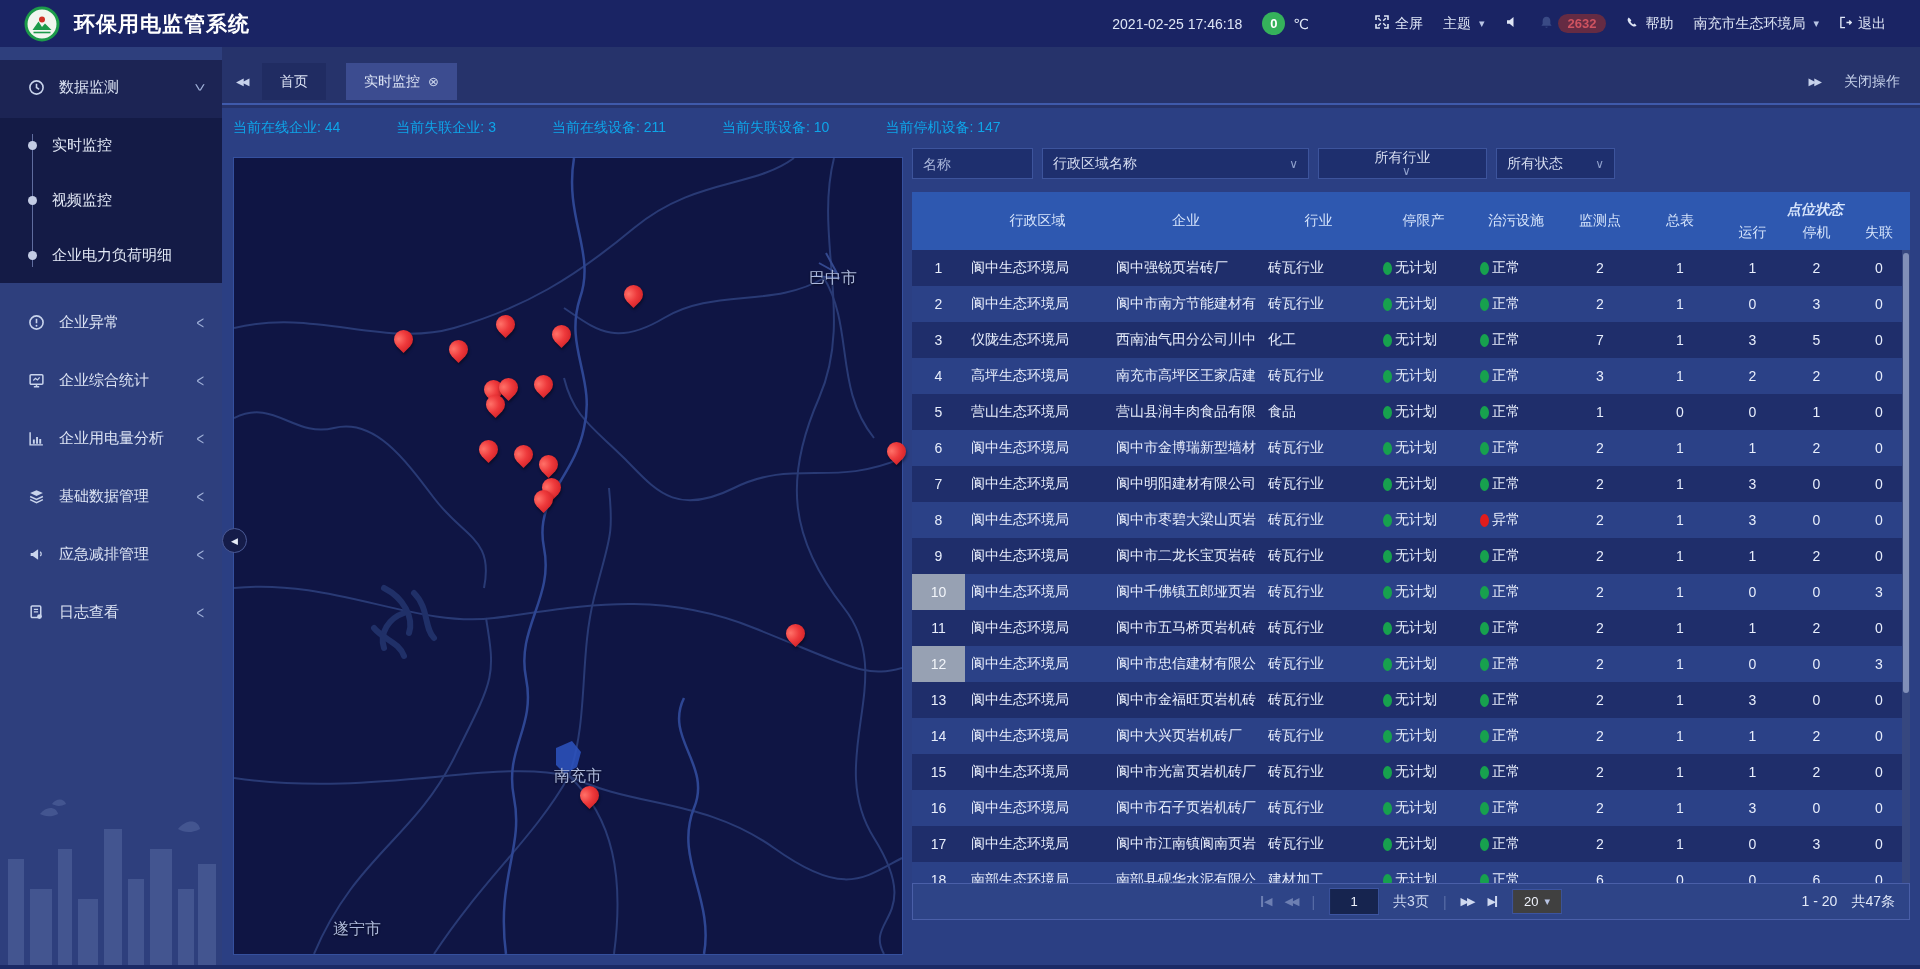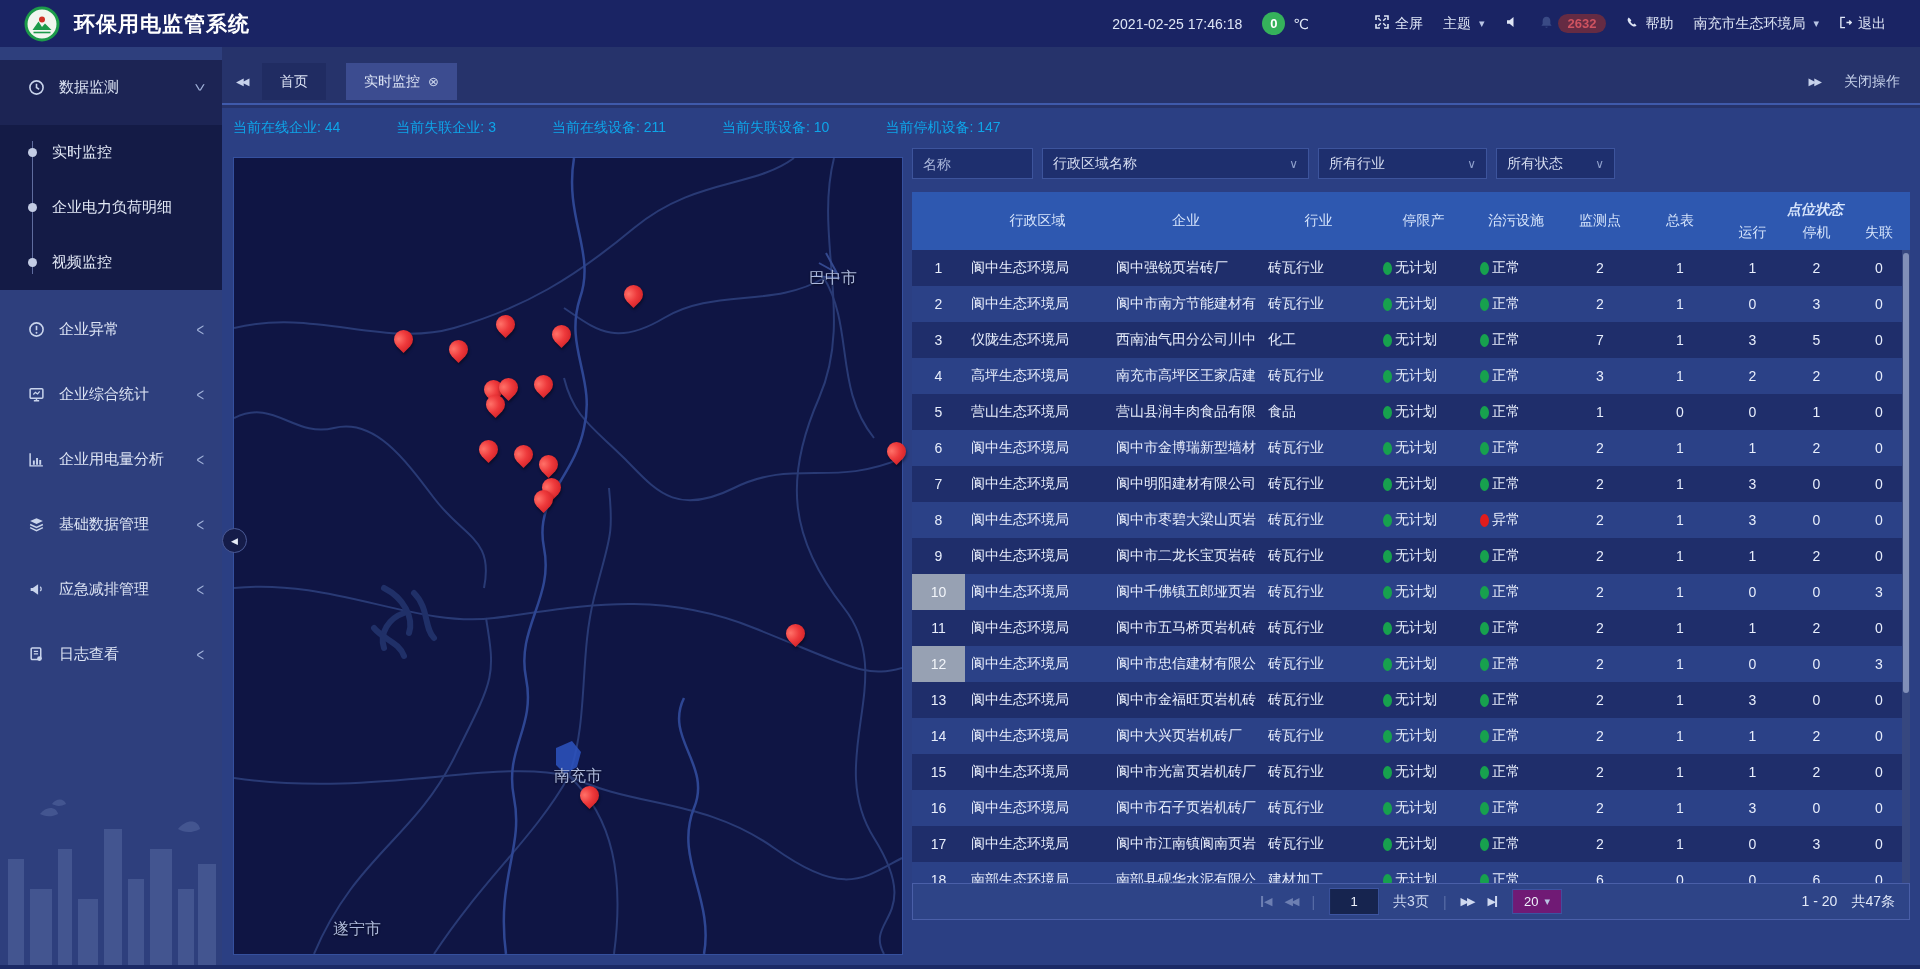--- a/index.html
+++ b/index.html
@@ -17,21 +17,21 @@
   .hbtn{display:flex;align-items:center;gap:6px;background:none;border:none;color:#dfe6f6;font-size:14px;font-family:inherit;cursor:pointer;padding:0;}
   .temp{display:inline-flex;align-items:center;justify-content:center;width:23px;height:23px;border-radius:50%;background:#35b15b;color:#fff;font-size:13px;font-weight:bold;}
   .temp-unit{margin-left:-12px;}
   .caret{font-size:11px;color:#b9c5e4;margin-left:2px;}
   .notif{display:flex;align-items:center;gap:4px;}
   .badge{background:#652b43;color:#cf5360;border-radius:10px;padding:2px 10px;font-size:13px;font-weight:bold;}
   .bell{color:#3a4a85;}
   .gap-wide{width:26px;}
   
   .sidebar{position:absolute;left:0;top:47px;width:222px;bottom:0;background:#2e3f7d;padding-top:13px;box-sizing:border-box;overflow:hidden;z-index:20;}
-  .sgroup{height:54px;display:flex;align-items:center;padding:0 18px 11px 28px;gap:14px;color:#dde4f4;font-size:15px;cursor:pointer;}
+  .sgroup{height:54px;display:flex;align-items:center;padding:0 18px 4px 28px;gap:14px;color:#dde4f4;font-size:15px;cursor:pointer;}
   .sgroup.active{background:#1c2454;}
   .sgroup .slabel{flex:1;white-space:nowrap;overflow:hidden;}
   .sic{width:17px;height:17px;flex:none;color:#c9d4ec;display:inline-flex;}
   .schev{font-size:13px;color:#9fb0d8;transform:scaleY(1.4);}
   .schev.down{transform:rotate(-90deg) scaleY(1.4);}
   .ssub{background:#141b46;height:165px;position:relative;}
   .guide{position:absolute;left:32px;top:16px;bottom:16px;width:1px;background:#5f6c9e;}
   .ssub-item{height:55px;display:flex;align-items:center;padding-left:52px;position:relative;color:#e3e9f6;font-size:15px;cursor:pointer;white-space:nowrap;}
   .sdot{position:absolute;left:28px;width:9px;height:9px;border-radius:50%;background:#c3cce4;}
   .sspacer{height:12px;}
@@ -62,21 +62,21 @@
   .map-collapse{position:absolute;left:-12px;top:370px;width:23px;height:23px;border-radius:50%;background:#151c49;border:1px solid #4a5a96;color:#e7ecf8;font-size:9px;display:flex;align-items:center;justify-content:center;cursor:pointer;}
   
   .panel{position:absolute;left:912px;top:148px;width:998px;height:772px;z-index:4;}
   .filters{display:flex;gap:9px;height:31px;}
   .f-input,.f-select{box-sizing:border-box;height:31px;background:#1e2f6e;border:1px solid #3d549c;color:#d6ddf0;font-size:14px;padding:0 10px;font-family:inherit;}
   .f-input{width:121px;}
   .f-input::placeholder{color:#a9b6da;}
   .f-select{display:flex;align-items:center;justify-content:space-between;cursor:pointer;}
   .f-select .v{white-space:nowrap;overflow:hidden;}
   .f-select .c{color:#8fa0cc;font-size:12px;margin-left:8px;}
-  .w-region{width:267px;}.w-industry{width:169px;}.w-status{width:119px;}
+  .w-region{width:267px;}.w-industry{width:169px;flex-direction:column;}.w-status{width:119px;}
   .grid{display:grid;grid-template-columns:53px 145px 152px 113px 97px 88px 80px 80px 65px 63px 62px;}
   .thead{position:absolute;left:0;top:44px;width:998px;height:58px;background:#2e58b0;color:#d6e4fb;font-size:14px;grid-template-rows:1fr 1fr;align-items:center;}
   .thead .h{grid-row:1/3;text-align:center;}
   .thead .hg{grid-column:9/12;grid-row:1;text-align:center;font-style:italic;font-weight:bold;padding-top:6px;}
   .thead .hs{grid-row:2;text-align:center;padding-bottom:6px;}
   .tbody{position:absolute;left:0;top:102px;width:998px;height:633px;overflow:hidden;}
   .trow{height:36px;align-items:stretch;color:#e8eefc;font-size:14px;cursor:pointer;}
   .trow:nth-child(odd){background:#1f2e6b;}
   .trow:nth-child(even){background:#2b4187;}
   .cell{display:flex;align-items:center;overflow:hidden;white-space:nowrap;}
@@ -89,21 +89,21 @@
   .sbar-track{position:absolute;right:0;top:0;width:8px;height:633px;background:#36477f;}
   .sbar-thumb{position:absolute;right:1px;top:3px;width:6px;height:440px;border-radius:3px;background:#8290b8;cursor:grab;}
   
   .pager{position:absolute;left:0;top:735px;width:998px;height:37px;background:#2e4487;border:1px solid #4a5fa8;box-sizing:border-box;display:flex;align-items:center;color:#cfd9f0;font-size:14px;}
   .pg-center{position:absolute;left:50%;transform:translateX(-50%);display:flex;align-items:center;gap:14px;}
   .pg-ic{font-size:11px;letter-spacing:-2px;cursor:pointer;display:inline-flex;align-items:center;}
   .pg-ic.dim{color:#6d7fb2;}
   .pg-ic .bar{display:inline-block;width:2px;height:11px;background:currentColor;margin:0 1px;letter-spacing:0;}
   .pg-sep{color:#5b6fa8;}
   .pg-input{width:44px;height:23px;background:#16244f;border:1px solid #3c54a0;color:#eef2fb;text-align:center;font-size:13px;font-family:inherit;}
-  .pg-select{width:48px;height:23px;background:#701a75;border:1px solid #3c54a0;color:#eef2fb;display:flex;align-items:center;justify-content:center;gap:4px;font-size:13px;cursor:pointer;}
+  .pg-select{width:48px;height:23px;background:#404040;border:1px solid #3c54a0;color:#eef2fb;display:flex;align-items:center;justify-content:center;gap:4px;font-size:13px;cursor:pointer;}
   .pg-right{position:absolute;right:14px;display:flex;gap:14px;color:#e2e9f8;}
   .bottom-strip{position:absolute;left:0;bottom:0;width:1920px;height:4px;background:#1b2a66;z-index:40;}
 </style>
 </head>
 <body>
 
 <header class="hdr">
   <span class="logo">
     <svg viewBox="0 0 36 36" width="36" height="36">
       <circle cx="18" cy="18" r="16" fill="#f1f6ef" stroke="#1c9b4a" stroke-width="3"></circle>
@@ -180,25 +180,25 @@
     <span class="schev down">&lt;</span>
   </div>
   <div class="ssub">
     <span class="guide"></span>
     <div class="ssub-item active">
       <span class="sdot"></span>
       <span>实时监控</span>
     </div>
     <div class="ssub-item">
       <span class="sdot"></span>
-      <span>企业电力负荷明细</span>
+      <span>视频监控</span>
     </div>
     <div class="ssub-item">
       <span class="sdot"></span>
-      <span>视频监控</span>
+      <span>企业电力负荷明细</span>
     </div>
   </div>
   <div class="sspacer"></div>
   <div class="sgroup">
     <span class="sic">
       <svg viewBox="0 0 16 16" width="17" height="17">
           <circle cx="8" cy="8" r="6.2" fill="none" stroke="currentColor" stroke-width="1.5"></circle>
           <path d="M8 4.5v4.2" stroke="currentColor" stroke-width="1.5"></path>
           <circle cx="8" cy="11" r="0.9" fill="currentColor"></circle>
         </svg>

